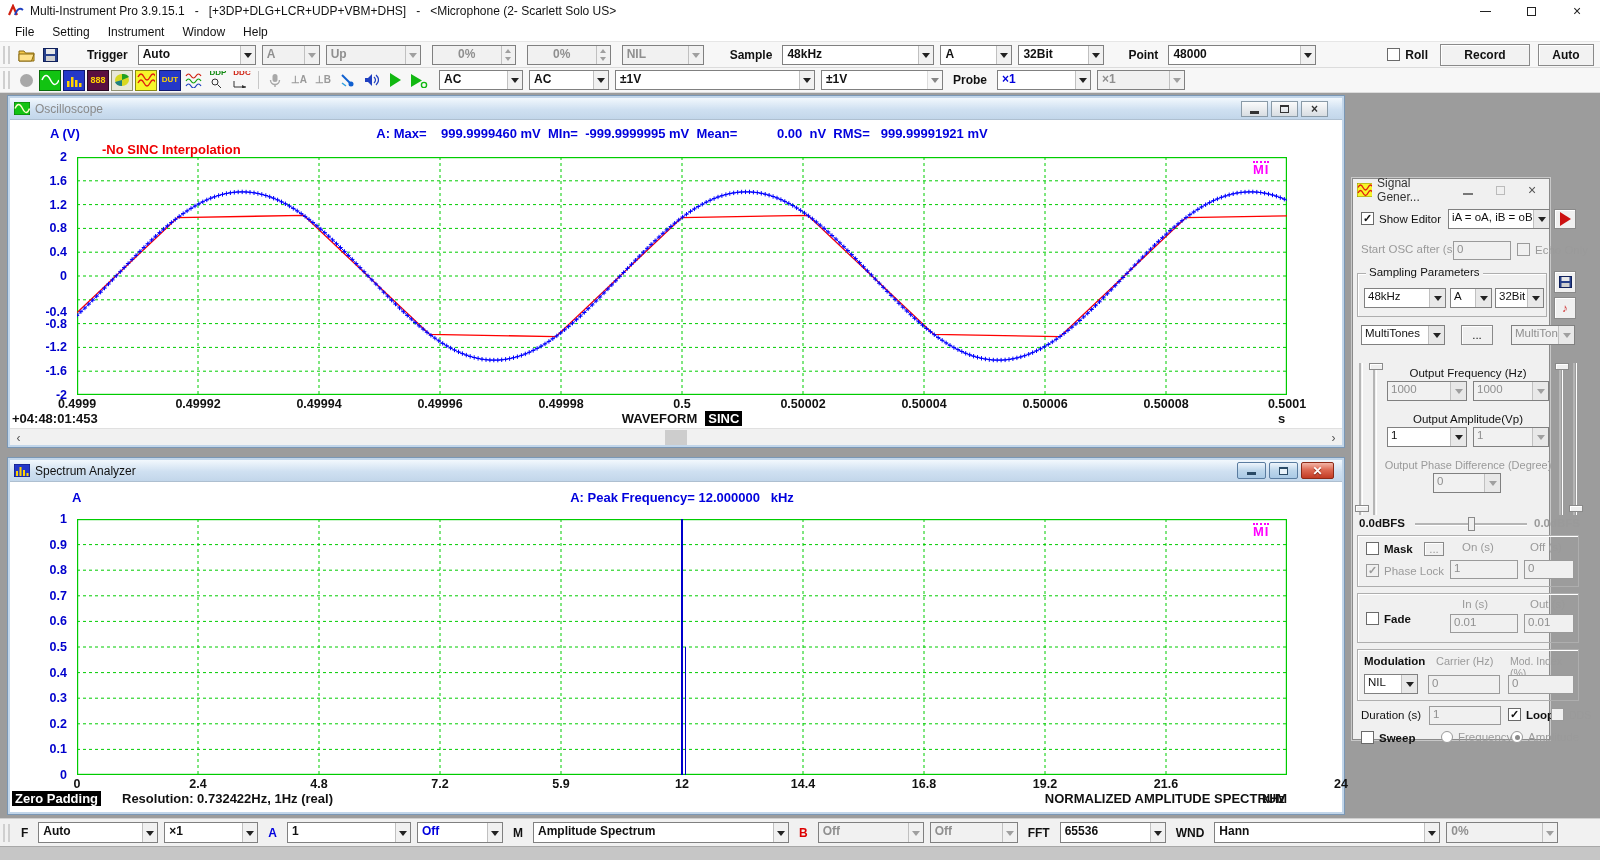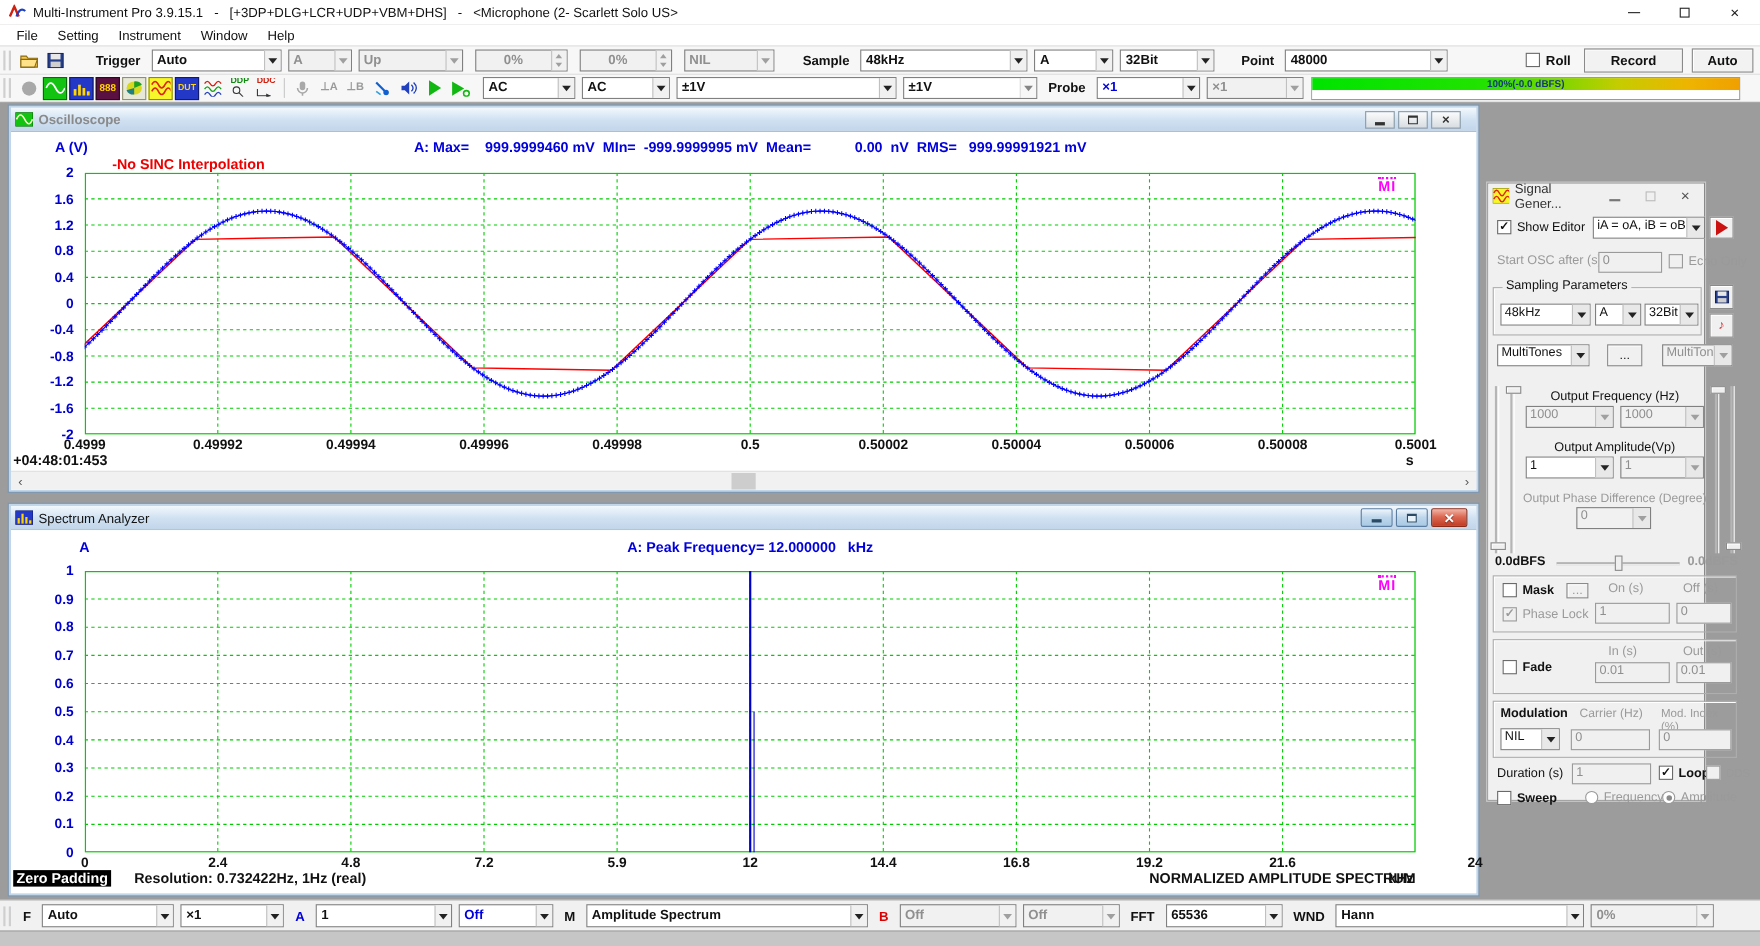--- a/index.html
+++ b/index.html
@@ -380,37 +380,31 @@
       <span class="arw">
         <i></i>
       </span>
     </div>
   <div class="combo dis" style="width:88px">
       <span class="cv">×1</span>
       <span class="arw">
         <i></i>
       </span>
     </div>
-  <div class="meterwrap">
-    <div class="meterbar">
-        <span>100%(-0.0 dBFS)</span>
-      </div>
-    <div class="meterrest"></div>
-  </div>
 </div>
 
 <div class="mdi">
 
   <div class="panel" style="left:8px;top:3px;width:1336px;height:351px;">
     <div class="pcap">
       <svg width="16" height="13">
           <rect width="16" height="13" fill="#12c312" stroke="#0a6a0a"></rect>
           <path d="M1 6.5 q3.5 -8 7.5 0 t7 0" stroke="#ffffcc" stroke-width="1.4" fill="none"></path>
         </svg>
-      <span class="ptitle" style="color:#8a8a8a;font-weight:bold;">Oscilloscope</span>
+      <span class="ptitle" style="color:#8a8a8a;">Oscilloscope</span>
       <div class="capbtns" style="margin-right:10px;">
         <div class="cbtn">
             <div class="bmin"></div>
           </div>
         <div class="cbtn">
             <div class="bres"></div>
           </div>
         <div class="cbtn">
             <span class="bx">×</span>
           </div>
@@ -420,21 +414,21 @@
       <span class="chanlbl" style="left:40px;top:6px;">A (V)</span>
       <div class="stats" style="left:67px;top:6px;width:1210px;text-align:center;">A: Max=    999.9999460 mV  MIn=  -999.9999995 mV  Mean=           0.00  nV  RMS=   999.99991921 mV</div>
       <span class="annot" style="left:92px;top:22px;">-No SINC Interpolation</span>
       <div class="ybox" id="wf-ylabels" style="left:0;top:37px;width:62px;height:238px;">
           <span class="ytick" style="top: -8px;">2</span>
           <span class="ytick" style="top: 15.8px;">1.6</span>
           <span class="ytick" style="top: 39.6px;">1.2</span>
           <span class="ytick" style="top: 63.4px;">0.8</span>
           <span class="ytick" style="top: 87.2px;">0.4</span>
           <span class="ytick" style="top: 111px;">0</span>
-          <span class="ytick" style="top: 135px;">-0.4</span>
+          <span class="ytick" style="top: 147px;">-0.4</span>
           <span class="ytick" style="top: 158.6px;">-0.8</span>
           <span class="ytick" style="top: 182.4px;">-1.2</span>
           <span class="ytick" style="top: 206.2px;">-1.6</span>
           <span class="ytick" style="top: 230px;">-2</span>
         </div>
       <div class="plot" style="left:67px;top:37px;">
         <svg id="wf-svg" width="1210" height="238">
             <line x1="121" y1="0" x2="121" y2="238" stroke="#00cc00" stroke-width="1" stroke-dasharray="3 3"></line>
             <line x1="242" y1="0" x2="242" y2="238" stroke="#00cc00" stroke-width="1" stroke-dasharray="3 3"></line>
             <line x1="363" y1="0" x2="363" y2="238" stroke="#00cc00" stroke-width="1" stroke-dasharray="3 3"></line>
@@ -467,20 +461,24 @@
           <span class="xtick" style="left: 363px;">0.49996</span>
           <span class="xtick" style="left: 484px;">0.49998</span>
           <span class="xtick" style="left: 605px;">0.5</span>
           <span class="xtick" style="left: 726px;">0.50002</span>
           <span class="xtick" style="left: 847px;">0.50004</span>
           <span class="xtick" style="left: 968px;">0.50006</span>
           <span class="xtick" style="left: 1089px;">0.50008</span>
           <span class="xtick" style="left: 1210px;">0.5001</span>
         </div>
       <div class="pfoot" style="left:2px;top:291px;">+04:48:01:453</div>
+      <div class="footcenter" style="left:67px;top:291px;width:1210px;">
+        <span>WAVEFORM</span>
+        <span class="badge">SINC</span>
+      </div>
       <div class="pfoot" style="left:1268px;top:291px;">s</div>
       <div class="hscroll">
         <span class="sa left">‹</span>
         <div class="thumb" style="left:655px;"></div>
         <span class="sa right">›</span>
       </div>
     </div>
   </div>
 
   <div class="panel" style="left:8px;top:365px;width:1336px;height:356px;">
@@ -562,21 +560,21 @@
         </div>
       <div class="pfoot" style="left:2px;top:309px;"><span class="badge">Zero Padding</span></div>
       <div class="pfoot" style="left:112px;top:309px;">Resolution: 0.732422Hz, 1Hz (real)</div>
       <div class="footcenter" style="left:67px;top:309px;width:1210px;justify-content:flex-end;">
         <span>NORMALIZED AMPLITUDE SPECTRUM</span>
       </div>
       <div class="pfoot" style="left:1252px;top:309px;">kHz</div>
     </div>
   </div>
 
-  <div class="panel sg" style="left:1352px;top:73px;width:198px;height:562px;">
+  <div class="panel sg" style="left:1352px;top:85px;width:198px;height:562px;">
     <div class="pcap">
       <svg width="16" height="14">
           <rect width="16" height="14" fill="#f6f62a" stroke="#8a8a10"></rect>
           <path d="M1 4.5 q2.5 -5 5 0 t5 0 t5 0" stroke="#e02010" stroke-width="1.3" fill="none"></path>
           <path d="M1 10 q2.5 -5 5 0 t5 0 t5 0" stroke="#e02010" stroke-width="1.3" fill="none"></path>
         </svg>
       <span class="ptitle">Signal Gener...</span>
       <div class="capbtns" style="gap:10px;margin-right:2px;">
         <div class="sgbtn">
             <div style="width:10px;height:2px;background:#777;margin-top:8px;"></div>

